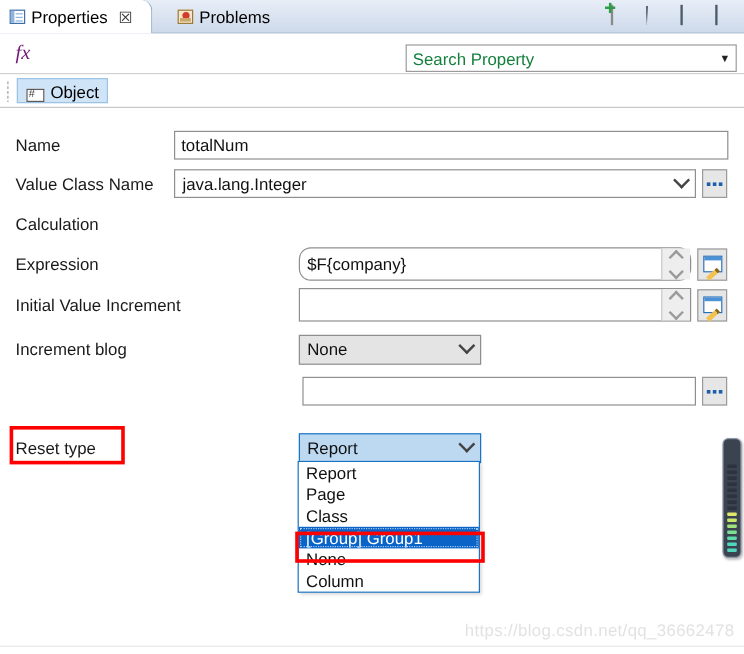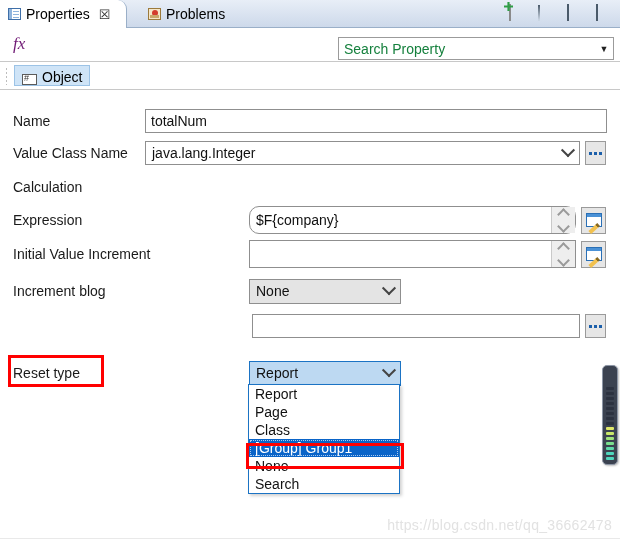--- a/index.html
+++ b/index.html
@@ -368,21 +368,21 @@
       </span>
     </div>
   </div>
 
   <div class="droplist">
     <div class="dlitem">Report</div>
     <div class="dlitem">Page</div>
     <div class="dlitem">Class</div>
     <div class="dlitem sel">[Group] Group1</div>
     <div class="dlitem">None</div>
-    <div class="dlitem">Search</div>
+    <div class="dlitem">Column</div>
   </div>
 
   <div class="redbox" style="left:8px;top:355px;width:96px;height:32px;"></div>
   <div class="redbox" style="left:246px;top:443px;width:158px;height:26px;"></div>
 
   <div class="meter">
     <b style="background:#4fd6bd"></b>
     <b style="background:#4fd6bd"></b>
     <b style="background:#5ed9a8"></b>
     <b style="background:#7adf8e"></b>

